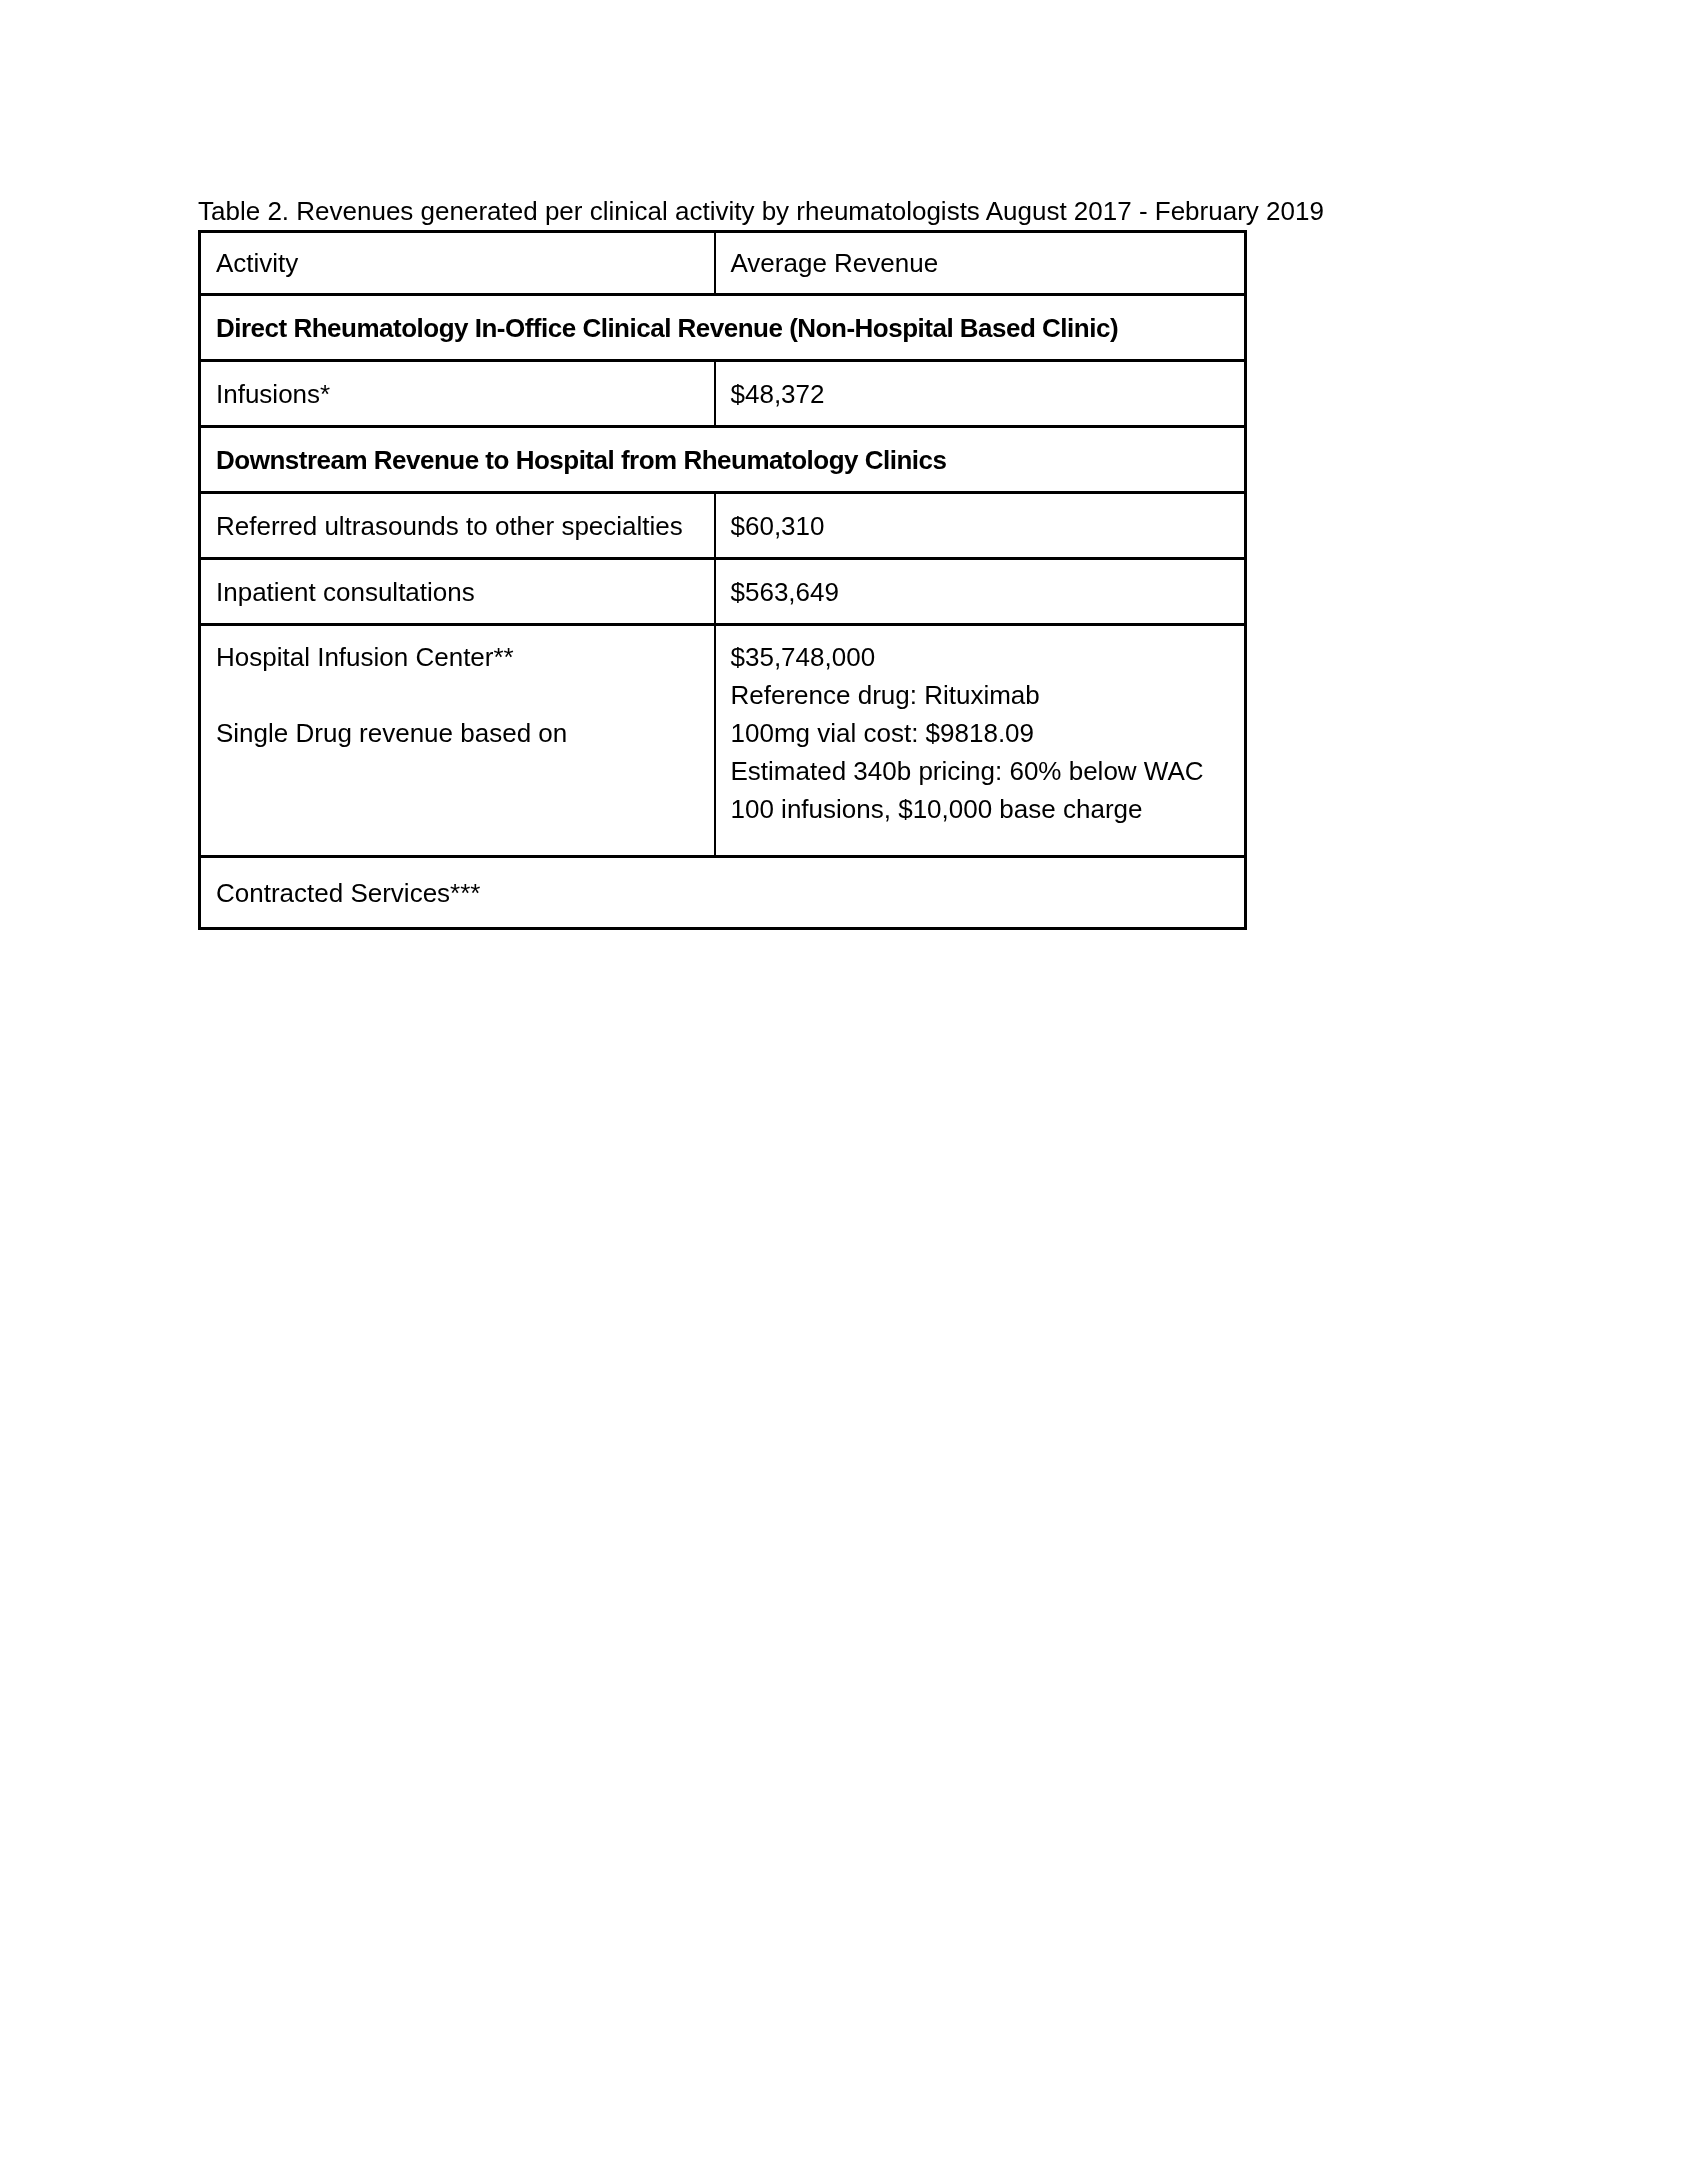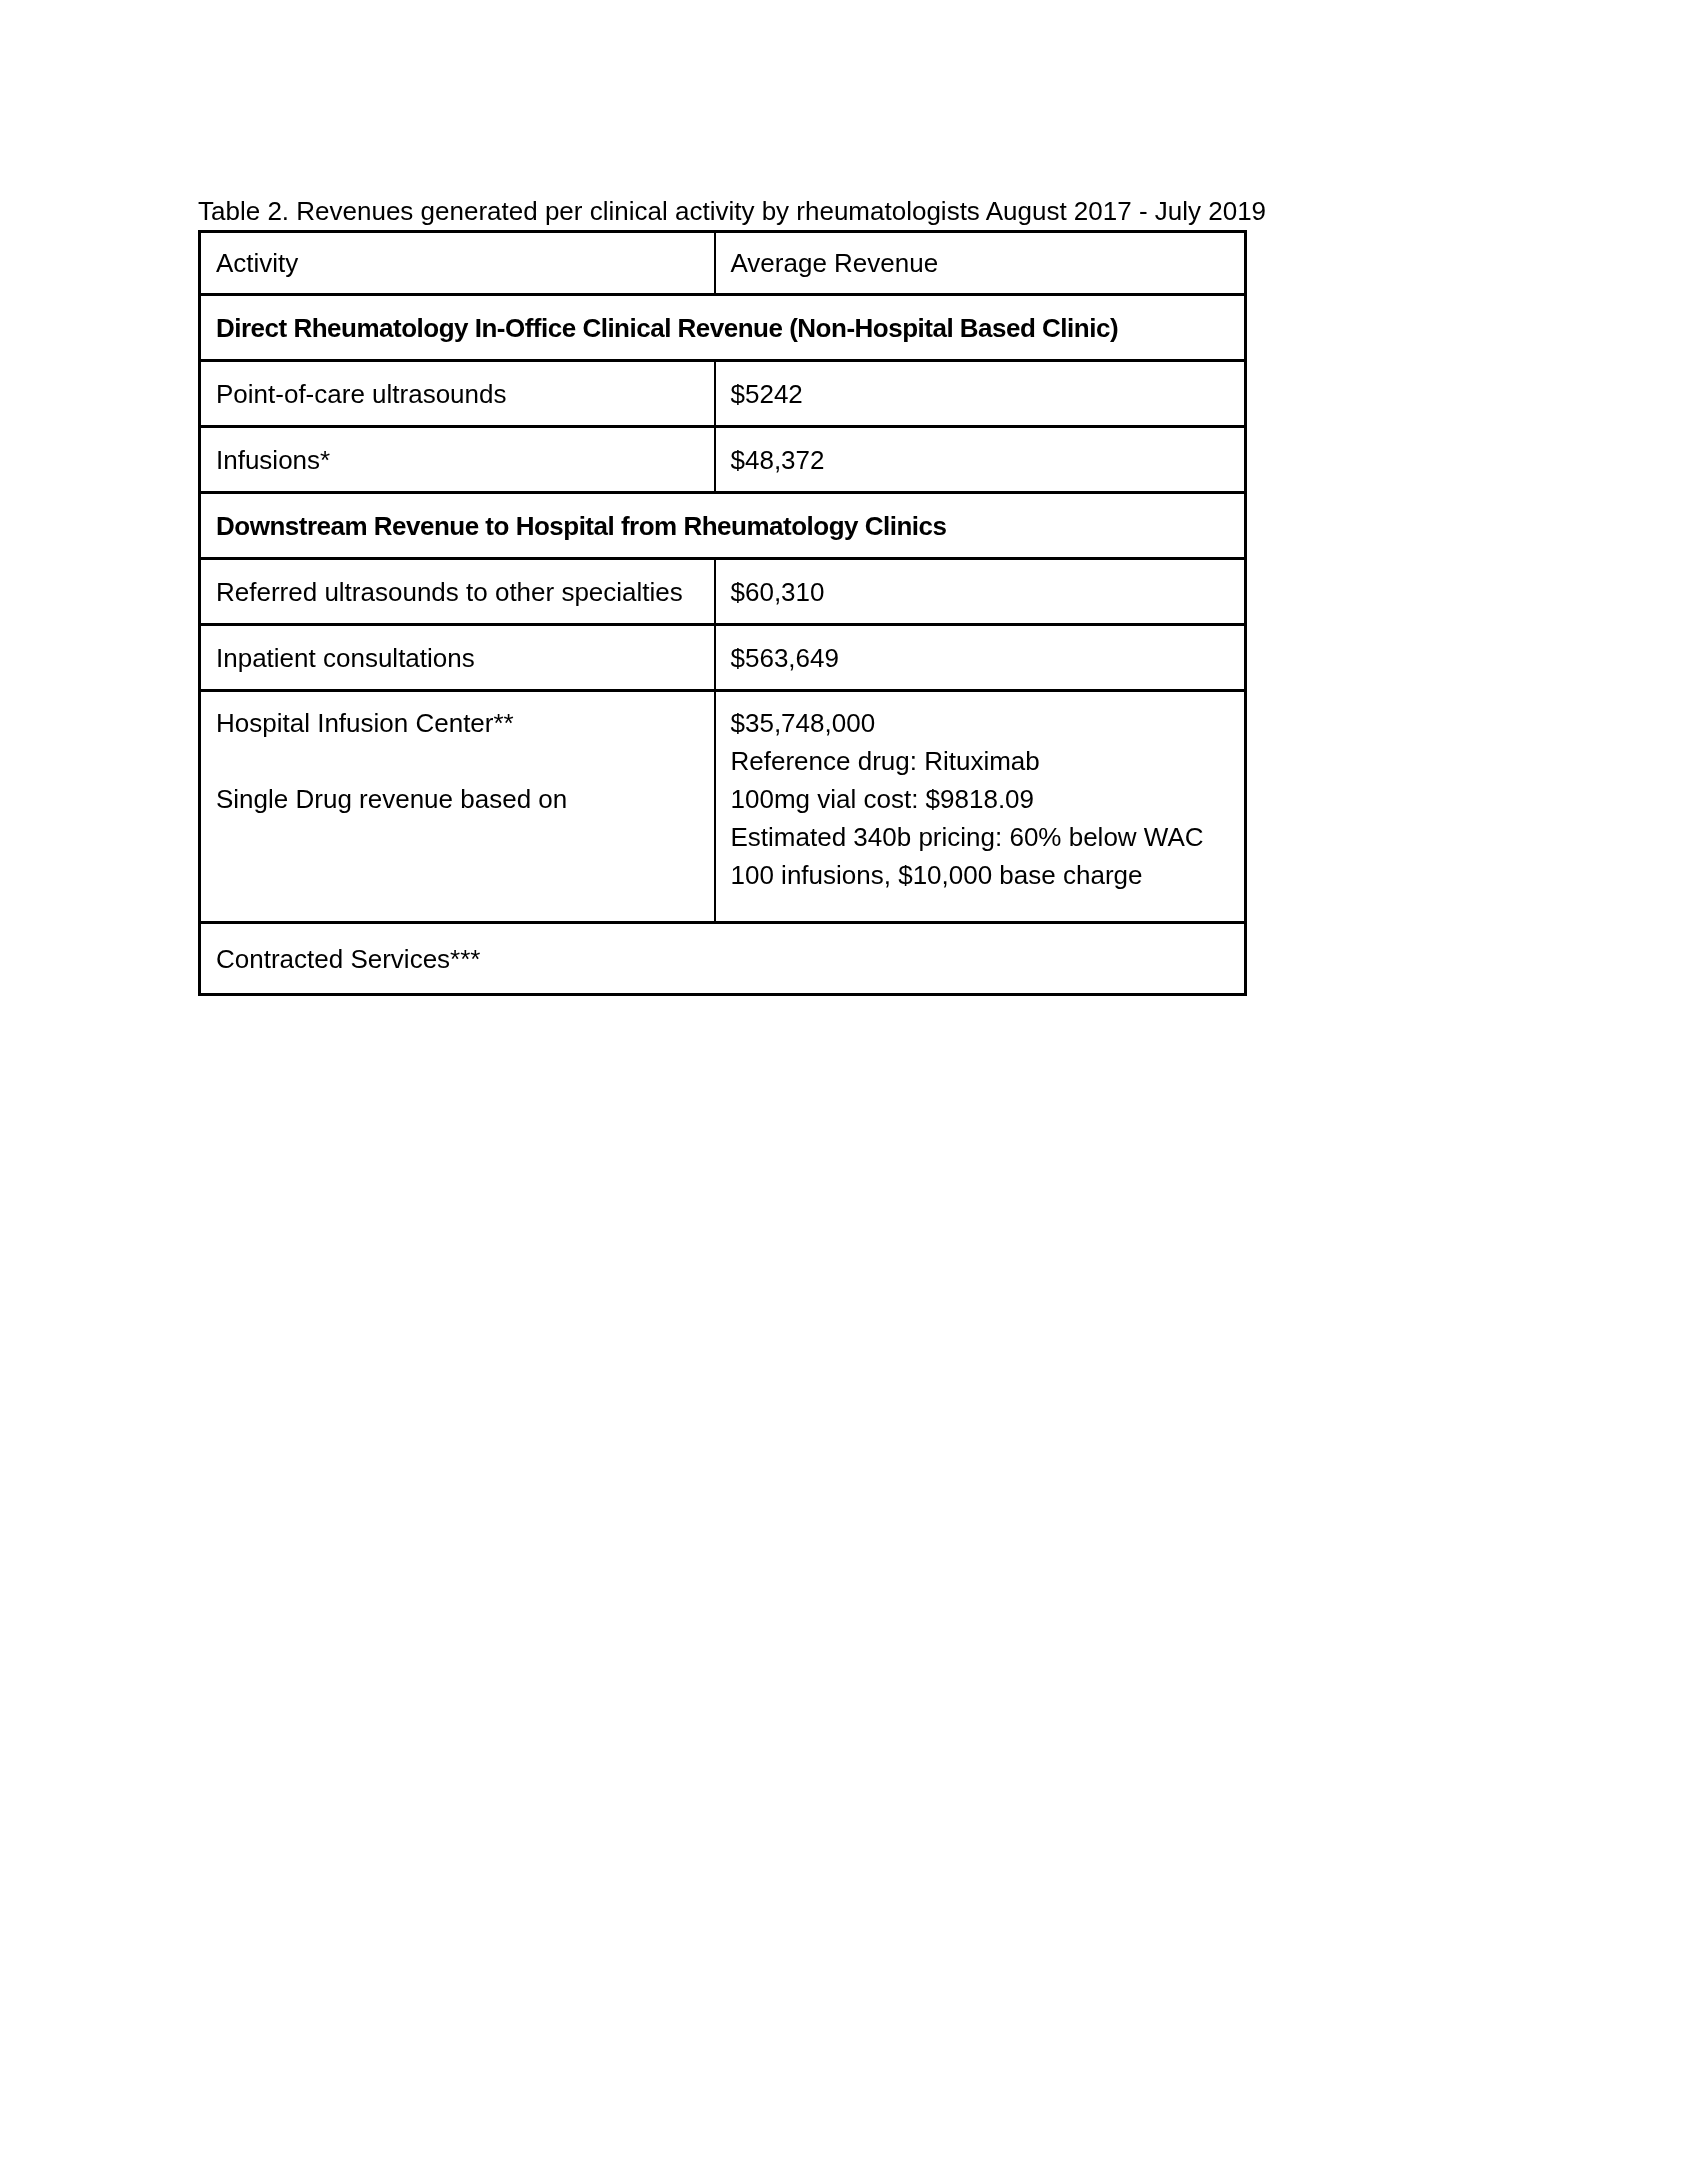--- a/index.html
+++ b/index.html
@@ -62,42 +62,38 @@
   tr.footer-row td { height: 57px; }
   .cell-line { line-height: 38px; }
   .line-gap  { height: 38px; }
 </style>
 </head>
 <body>
 
 <div class="page">
   <div class="doc">
 
-    <div class="caption">Table 2. Revenues generated per clinical activity by rheumatologists August 2017 - July 2019</div>
+    <div class="caption">Table 2. Revenues generated per clinical activity by rheumatologists August 2017 - February 2019</div>
 
     <table class="rev-table">
       <colgroup>
         <col class="col-activity">
         <col class="col-revenue">
       </colgroup>
       <tbody>
         <tr class="header-row">
           <td>Activity</td>
           <td>Average Revenue</td>
         </tr>
 
         <tr class="section-row">
           <td colspan="2">Direct Rheumatology In-Office Clinical Revenue (Non-Hospital Based Clinic)</td>
         </tr>
 
 
-        <tr class="data-row">
-          <td>Point-of-care ultrasounds</td>
-          <td>$5242</td>
-        </tr>
 
         <tr class="data-row">
           <td>Infusions*</td>
           <td>$48,372</td>
         </tr>
 
         <tr class="section-row">
           <td colspan="2">Downstream Revenue to Hospital from Rheumatology Clinics</td>
         </tr>
 

